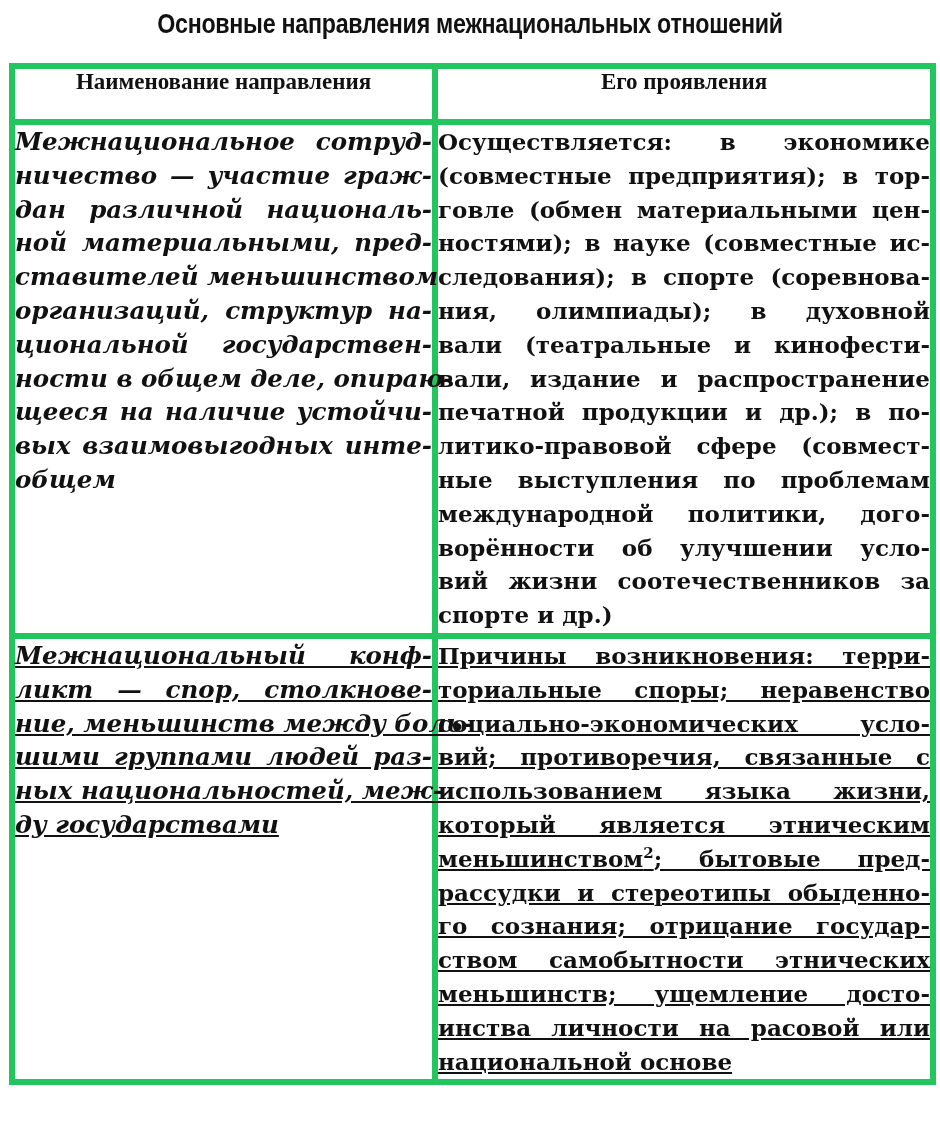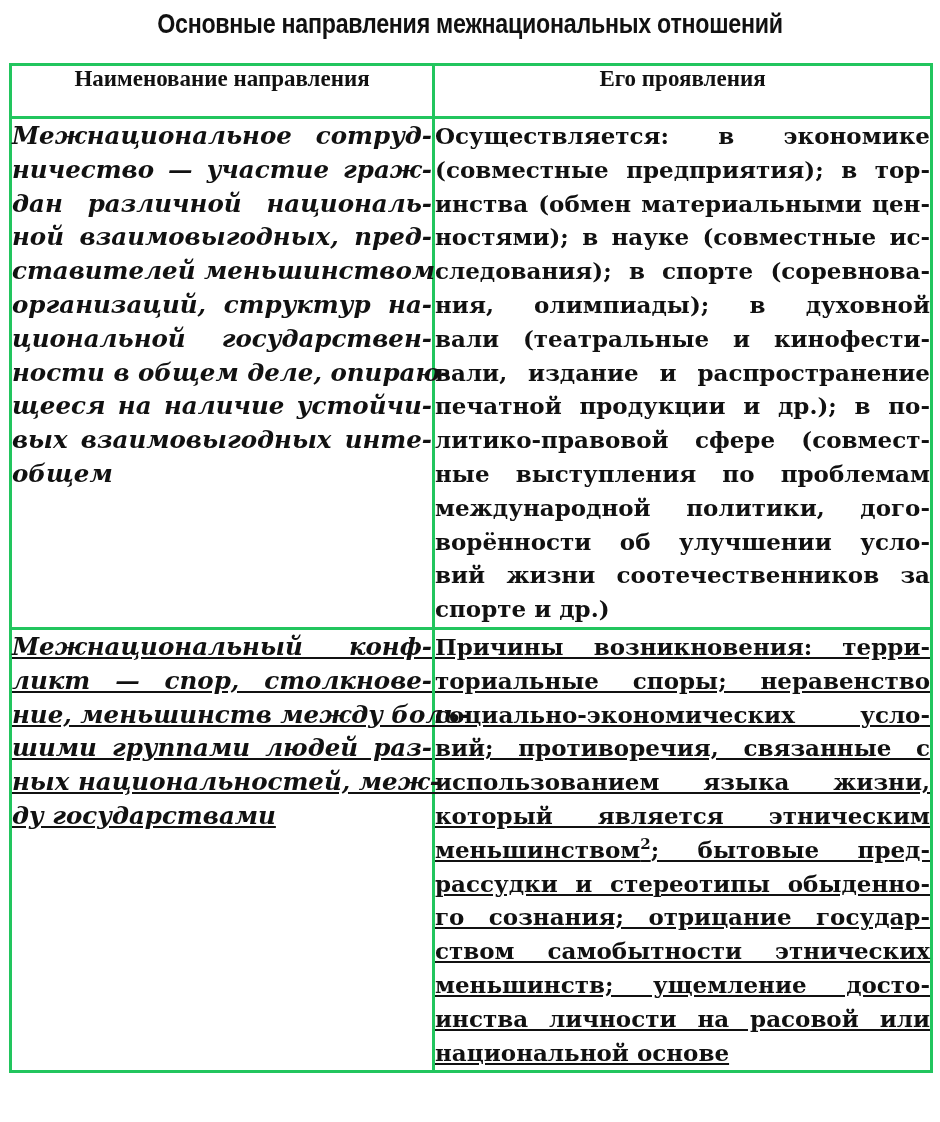--- a/index.html
+++ b/index.html
@@ -30,21 +30,21 @@
     }
     table.main-table {
       position: absolute;
       left: 9px;
       top: 63px;
       width: 921px;
       border-collapse: collapse;
       table-layout: fixed;
     }
     table.main-table td, table.main-table th {
-      border: 3px solid #22c55e;
+      border: 6px solid #22c55e;
       vertical-align: top;
       padding: 0;
     }
     th.head-cell {
       height: 50px;
       font-family: "Liberation Serif", "DejaVu Serif", serif;
       font-weight: bold;
       font-size: 23px;
       text-align: center;
       vertical-align: middle;
@@ -102,33 +102,33 @@
       <th class="head-cell">Наименование направления</th>
       <th class="head-cell">Его проявления</th>
     </tr>
   </thead>
   <tbody>
     <tr class="row-1">
       <td class="term-cell">
         <span class="line">Межнациональное сотруд-</span>
         <span class="line">ничество — участие граж-</span>
         <span class="line">дан различной националь-</span>
-        <span class="line">ной взаимовыгодных, пред-</span>
+        <span class="line">ной материальными, пред-</span>
         <span class="line">ставителей меньшинством</span>
         <span class="line">организаций, структур на-</span>
         <span class="line">циональной государствен-</span>
         <span class="line">ности в общем деле, опираю-</span>
         <span class="line">щееся на наличие устойчи-</span>
         <span class="line">вых взаимовыгодных инте-</span>
         <span class="line last">общем</span>
       </td>
       <td class="desc-cell">
         <span class="line">Осуществляется: в экономике</span>
         <span class="line">(совместные предприятия); в тор-</span>
-        <span class="line">инства (обмен материальными цен-</span>
+        <span class="line">говле (обмен материальными цен-</span>
         <span class="line">ностями); в науке (совместные ис-</span>
         <span class="line">следования); в спорте (соревнова-</span>
         <span class="line">ния, олимпиады); в духовной</span>
         <span class="line">вали (театральные и кинофести-</span>
         <span class="line">вали, издание и распространение</span>
         <span class="line">печатной продукции и др.); в по-</span>
         <span class="line">литико-правовой сфере (совмест-</span>
         <span class="line">ные выступления по проблемам</span>
         <span class="line">международной политики, дого-</span>
         <span class="line">ворённости об улучшении усло-</span>

